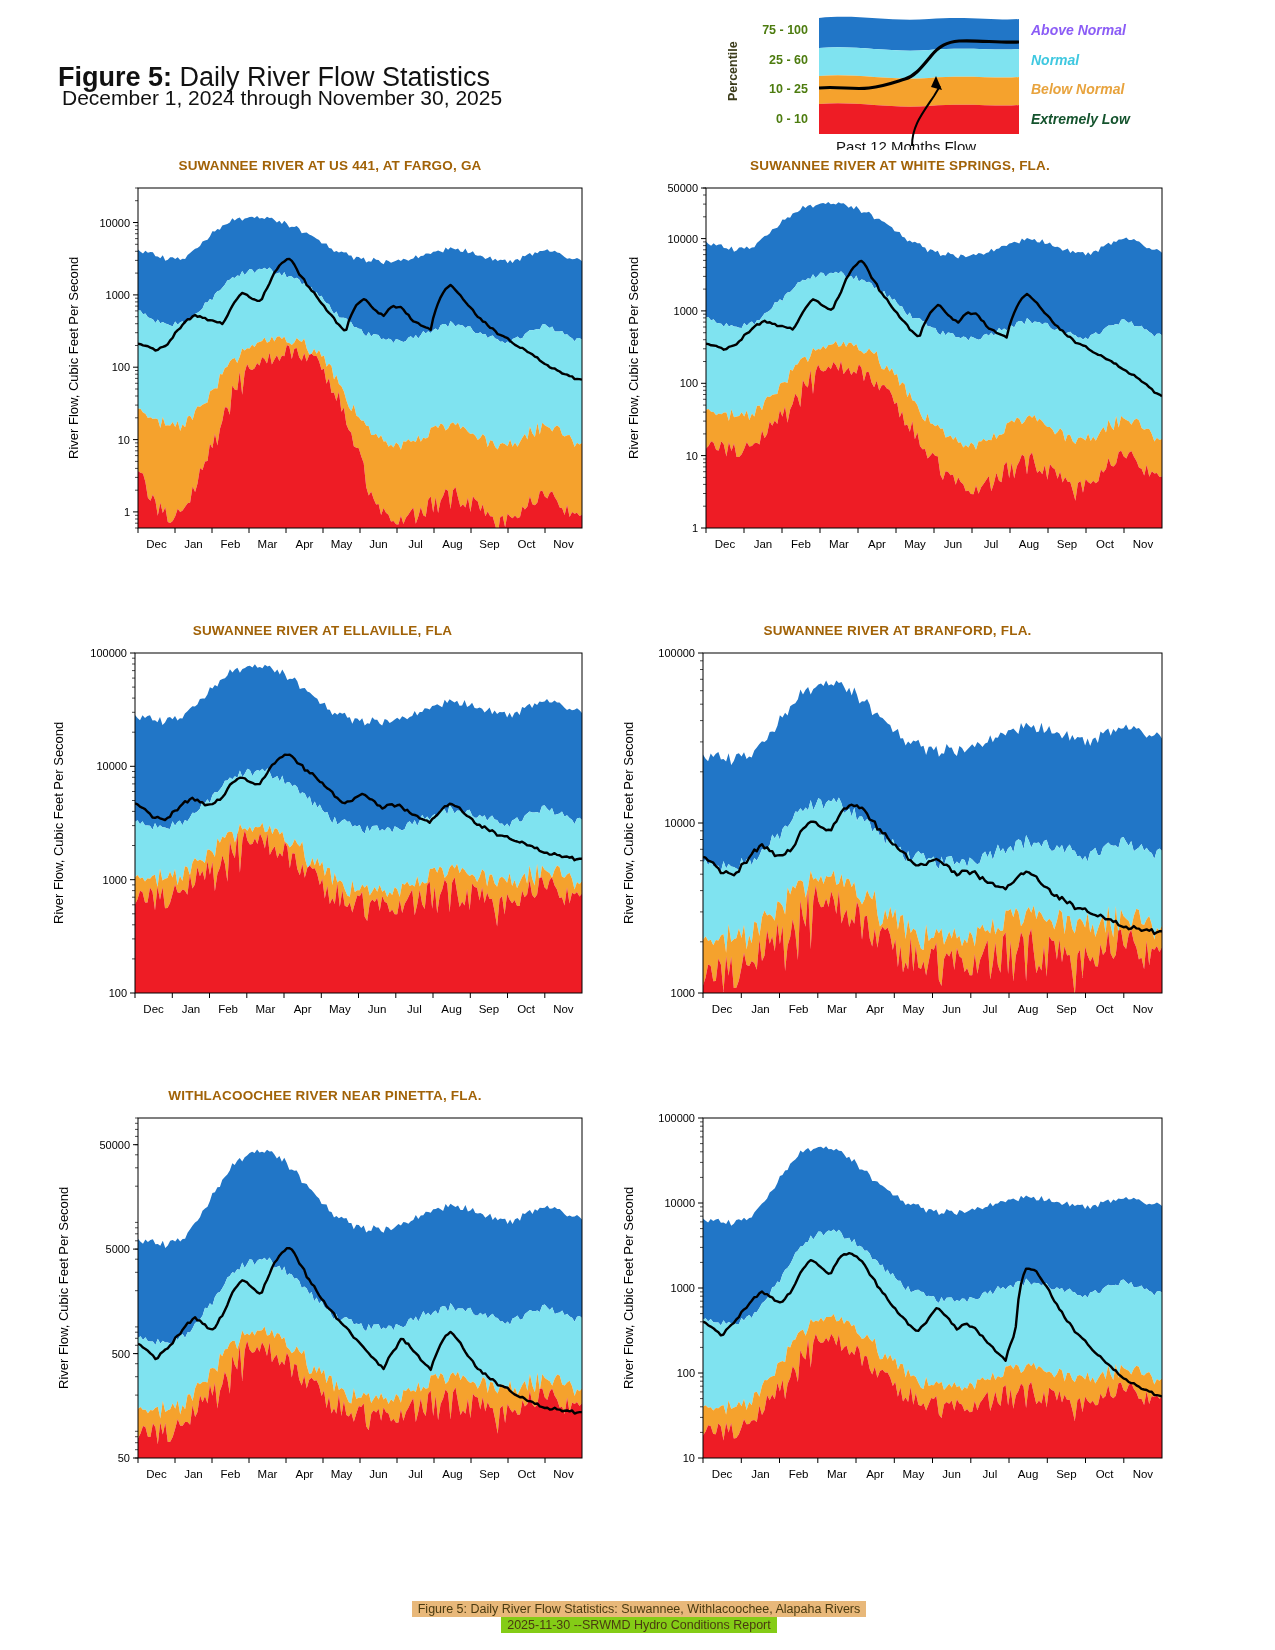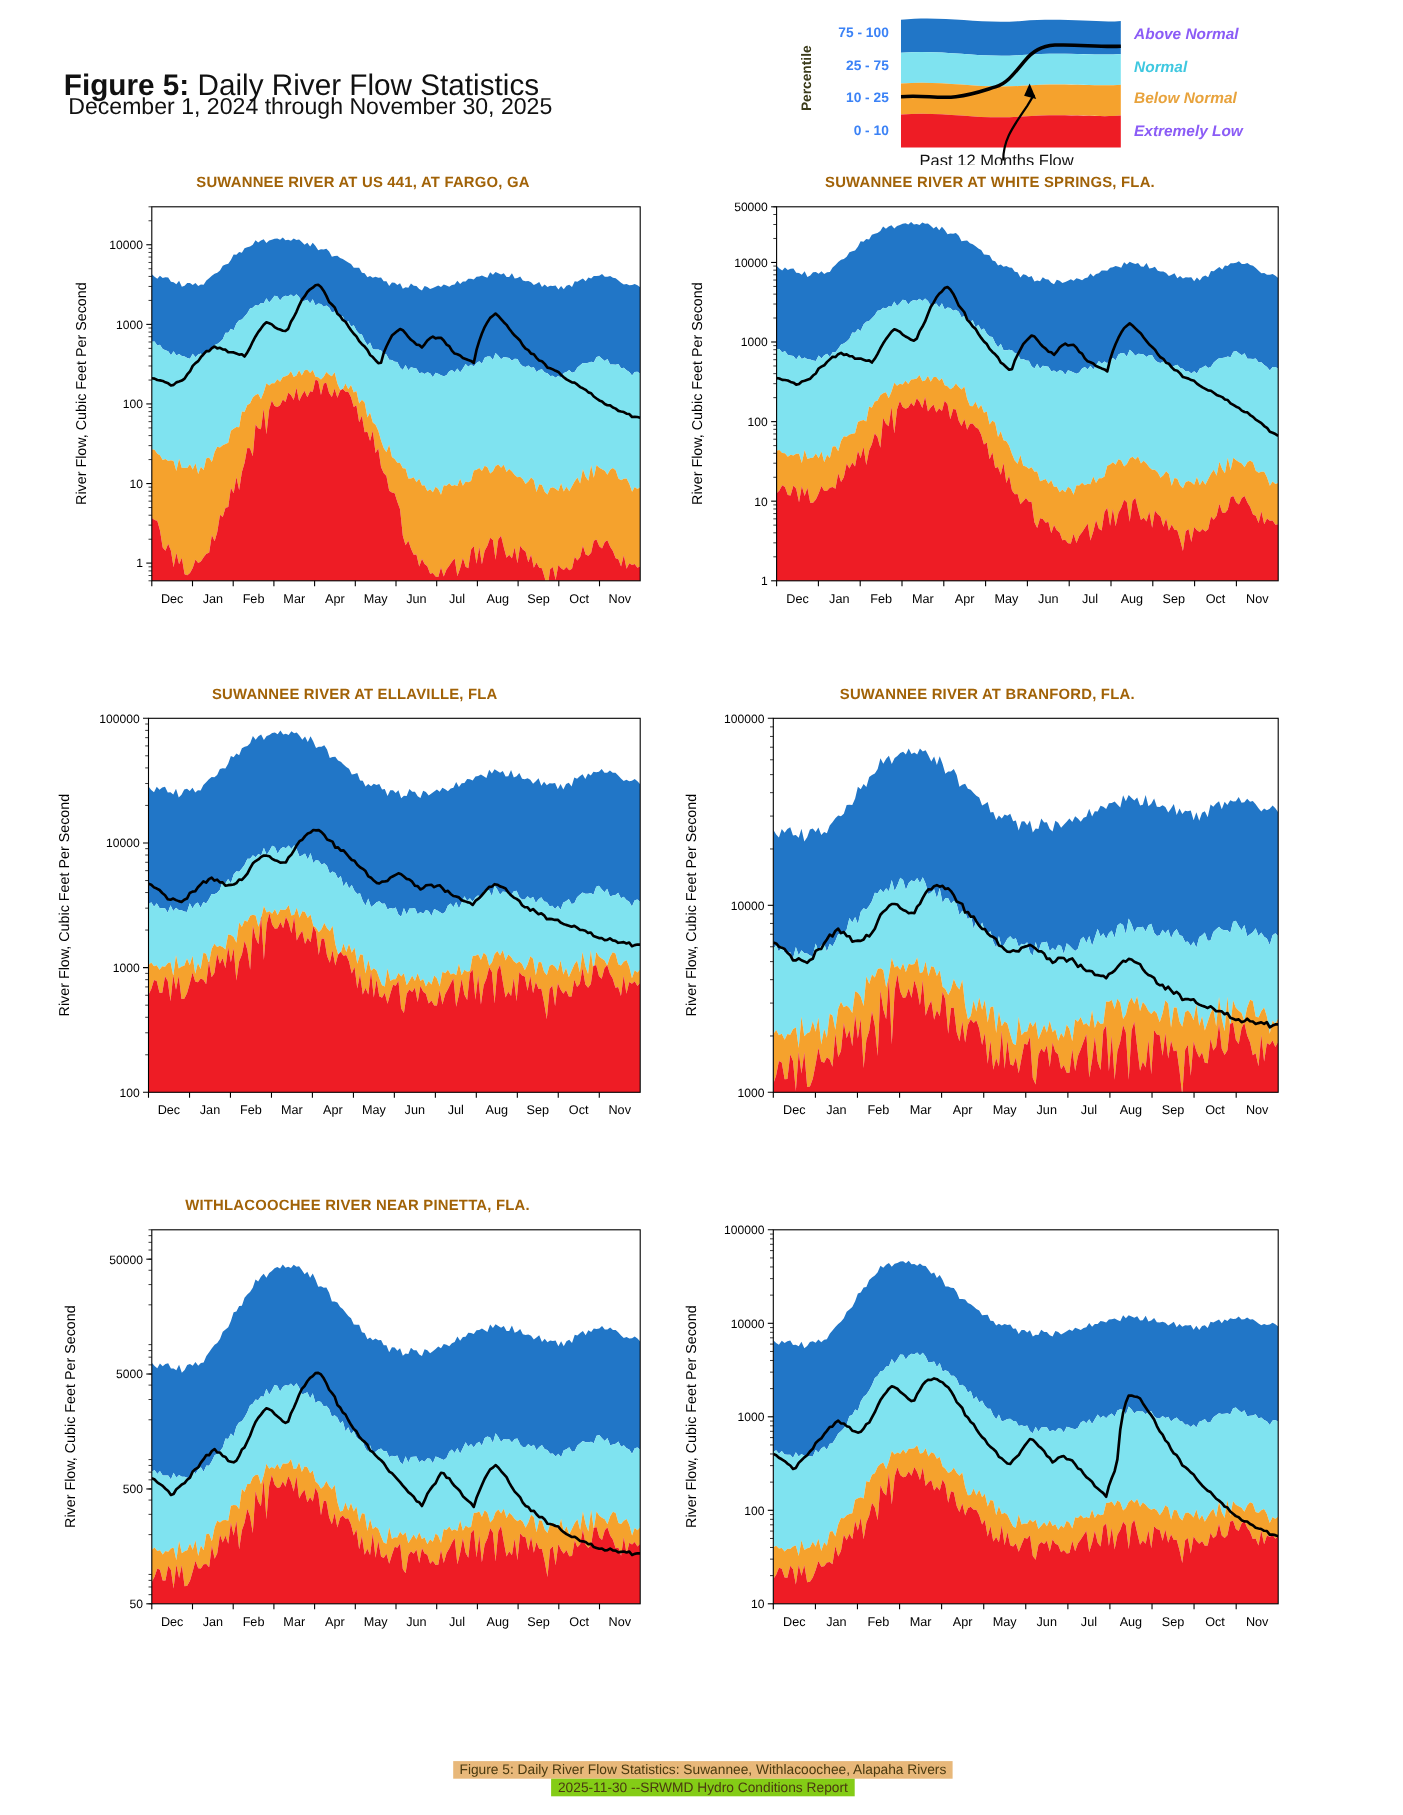--- a/index.html
+++ b/index.html
@@ -18,21 +18,21 @@
   
   .legend{position:absolute;left:726px;top:6px;width:440px;height:148px;}
   .legend .perc-label{
     position:absolute;left:0px;top:10px;width:18px;height:110px;
     font-size:12.5px;color:#3b3b1a;font-weight:bold;
     writing-mode:vertical-rl;transform:rotate(180deg);
     text-align:center;
   }
   .legend .ticks{position:absolute;left:18px;top:10px;width:70px;height:118px;}
   .legend .ticks div{
-    height:29.5px;line-height:29.5px;font-size:12.5px;color:#3b82f6;
+    height:29.5px;line-height:29.5px;font-size:12.5px;color:#4d7c0f;
     text-align:right;padding-right:6px;font-weight:bold;
   }
   .legend .swatches{position:absolute;left:93px;top:10px;width:200px;height:118px;}
   .legend .lgd-names{position:absolute;left:305px;top:10px;width:160px;}
   .legend .lgd-names div{
     height:29.5px;line-height:29.5px;font-size:14px;font-style:italic;font-weight:bold;
   }
   .legend .past-label{
     position:absolute;left:110px;top:132px;font-size:15px;color:#111;
   }
@@ -62,38 +62,38 @@
 
 <div class="fig-title">
   <b>Figure 5:</b><span> Daily River Flow Statistics</span>
 </div>
 <div class="fig-sub">December 1, 2024 through November 30, 2025</div>
 
 <div class="legend">
   <div class="perc-label">Percentile</div>
   <div class="ticks">
     <div>75 - 100</div>
-    <div>25 - 75</div>
+    <div>25 - 60</div>
     <div>10 - 25</div>
     <div>0 - 10</div>
   </div>
   <div class="swatches">
     <svg width="200" height="120" viewBox="0 0 200 120">
       <path d="M0,2 C40,-2 70,6 110,3 C150,0 180,5 200,3 L200,33 C180,35 150,31 110,34 C70,37 40,29 0,32 Z" fill="#2176c7"></path>
       <path d="M0,32 C40,29 70,37 110,34 C150,31 180,35 200,33 L200,61 C180,63 150,59 110,62 C70,65 40,57 0,60 Z" fill="#7fe3f0"></path>
       <path d="M0,60 C40,57 70,65 110,62 C150,59 180,63 200,61 L200,89 C180,91 150,87 110,90 C70,93 40,85 0,88 Z" fill="#f5a22d"></path>
       <path d="M0,88 C40,85 70,93 110,90 C150,87 180,91 200,89 L200,118 L0,118 Z" fill="#ee1c25"></path>
       <path d="M0,72 C18,70 34,74 50,72 C66,70 76,66 86,63 C96,60 102,52 112,40 C120,30 128,26 140,25 C160,24 180,27 200,26" fill="none" stroke="#000" stroke-width="3.2"></path>
     </svg>
   </div>
   <div class="lgd-names">
     <div style="color:#8b5cf6">Above Normal</div>
     <div style="color:#3fc8e0">Normal</div>
     <div style="color:#e8a33d">Below Normal</div>
-    <div style="color:#8b5cf6">Extremely Low</div>
+    <div style="color:#14532d">Extremely Low</div>
   </div>
   <svg width="440" height="150" viewBox="0 0 440 150" style="pointer-events:none">
     <path d="M186,140 C186,120 196,108 208,90 L214,80" fill="none" stroke="#000" stroke-width="2"></path>
     <path d="M210,70 l6,14 l-11,-3 Z" fill="#000"></path>
   </svg>
   <div class="past-label">Past 12 Months Flow</div>
 </div>
 
 <div id="panels">
     <div class="panel" style="left: 60px; top: 150px; width: 540px; height: 430px;">

